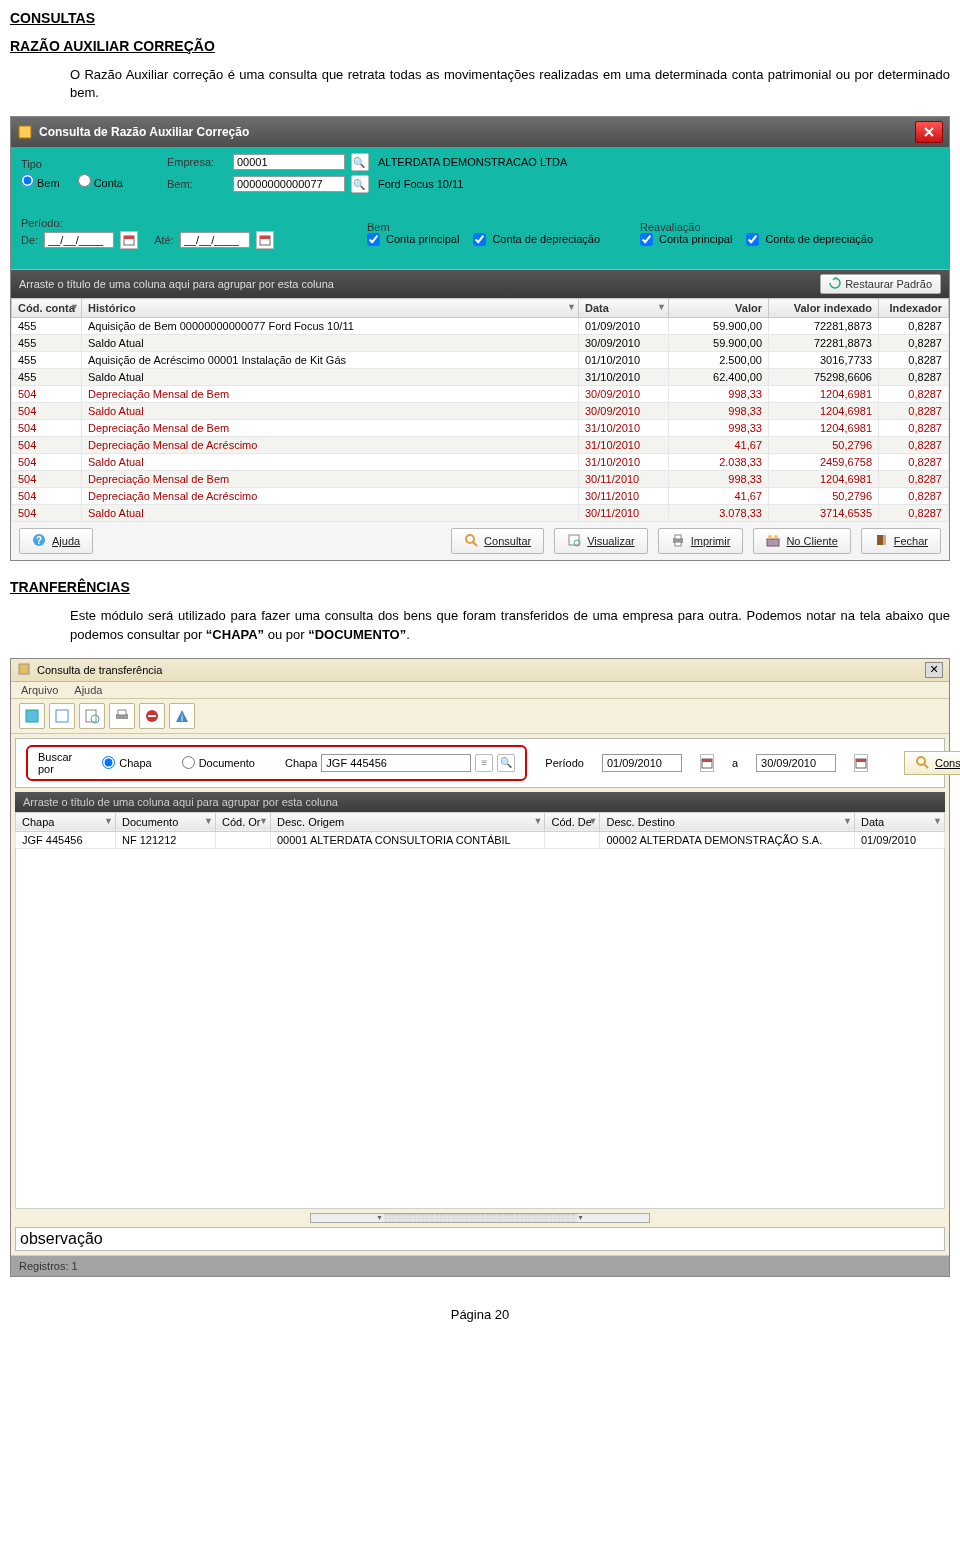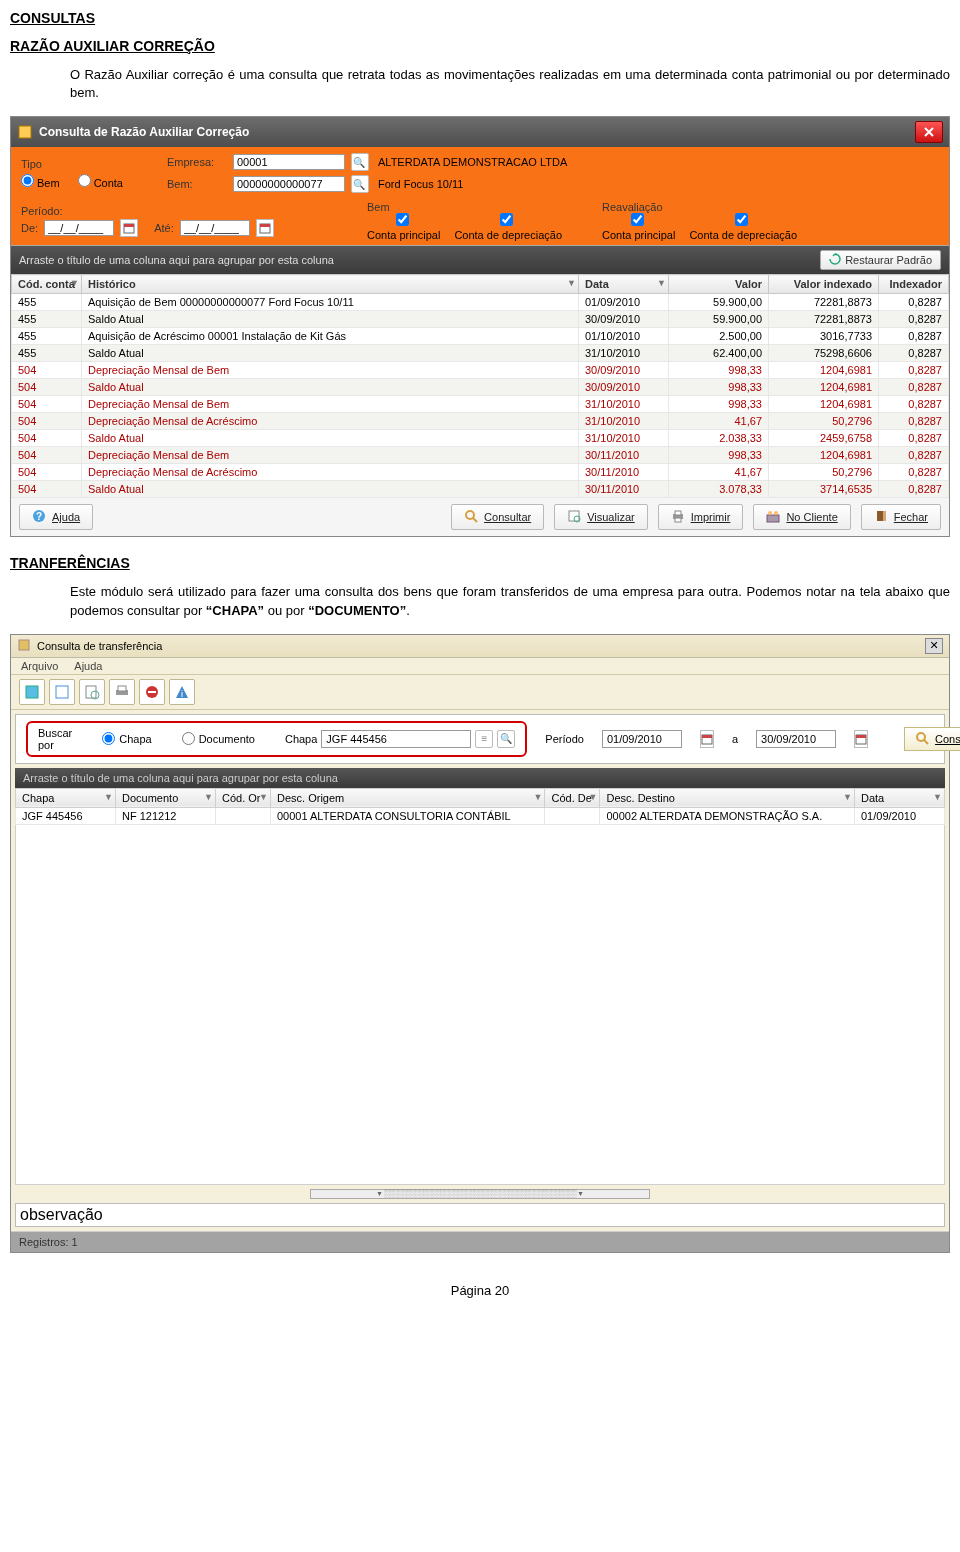--- a/index.html
+++ b/index.html
@@ -29,30 +29,30 @@
   }
   .titlebar .left { display:flex; align-items:center; gap:6px; }
   .icon16 { width: 16px; height: 16px; display: inline-flex; align-items:center; justify-content:center; }
   .x-btn {
     width: 28px; height: 22px;
     background: linear-gradient(#f55,#c11);
     color:#fff; display:flex; align-items:center; justify-content:center;
     font-weight:bold; border-radius: 2px; border:1px solid #800;
     cursor:pointer;
   }
-  .filter-area { background:#f97316; padding: 6px 10px 4px 10px; border-bottom:1px solid #aaa; font-size:11px; display:flex; flex-direction:column; gap:0;}
+  .filter-area { background:#14b8a6; padding: 6px 10px 20px 10px; border-bottom:1px solid #aaa; font-size:11px; display:flex; flex-direction:column; gap:16px;}
   .row { display:flex; align-items:center; gap:6px; }
   .row .label { color:#333; }
   .filter-area input[type="text"].small { width:112px; border:1px solid #999; padding:1px 3px; font-size:11px; background:#fff;}
   .filter-area input[type="text"].wide { width:410px; border:none; padding:1px 3px; font-size:11px; background:transparent;}
   .filter-area input[type="radio"], .filter-area input[type="checkbox"] { margin-right:3px; }
   .lookup-btn { width:18px; height:18px; background:#fff; border:1px solid #bbb; border-radius:2px; display:inline-flex; align-items:center; justify-content:center; cursor:pointer; color:#888; font-size:10px;}
   .date-btn { width:18px; height:18px; background:#fff; border:1px solid #bbb; display:inline-flex; align-items:center; justify-content:center; cursor:pointer;}
   .chk-group { display:flex; align-items:center; gap:14px; }
-  .chk-group label { display:flex; align-items:center; gap:3px;flex-direction:column;}
+  .chk-group label { display:flex; align-items:center; gap:3px;}
   .grp-header { font-size:11px; color:#333; }
 
   .group-bar {
     background: linear-gradient(#555,#3a3a3a);
     color:#ddd;
     padding:4px 8px;
     font-size:11px;
     display:flex;
     justify-content:space-between;
     align-items:center;

